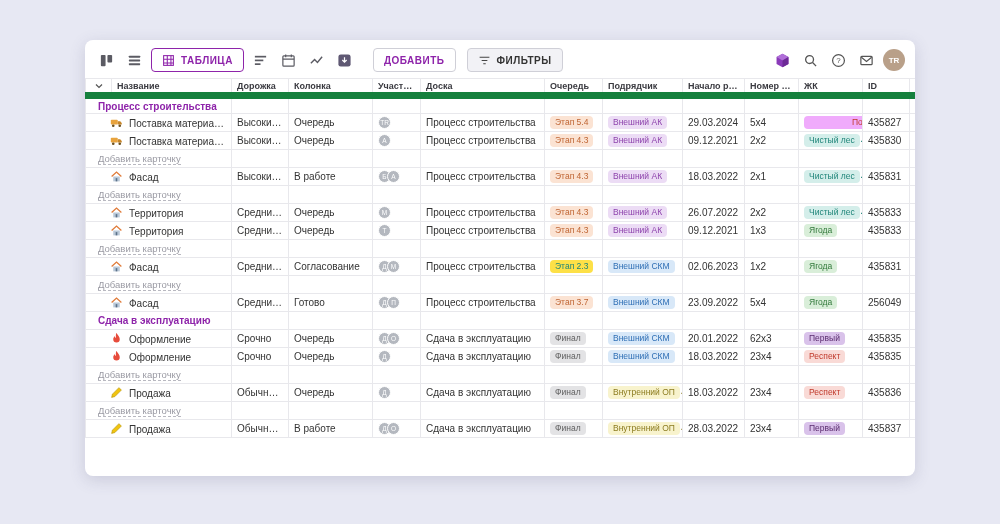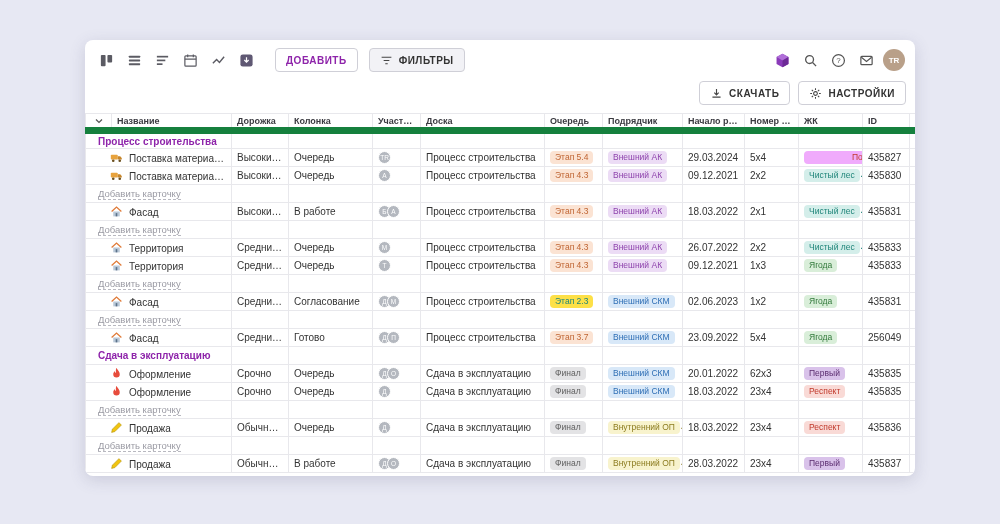--- a/index.html
+++ b/index.html
@@ -60,20 +60,27 @@
           <rect x="9" y="2" width="5" height="8" rx="1"></rect>
       </svg>
     </button>
     <button class="icon-btn">
       <svg viewBox="0 0 16 16" fill="#5b5b63">
         <rect x="2" y="3" width="12" height="2" rx="0.5"></rect>
           <rect x="2" y="7" width="12" height="2" rx="0.5"></rect>
           <rect x="2" y="11" width="12" height="2" rx="0.5"></rect>
       </svg>
     </button>
+    <button class="btn table-active">
+      <svg viewBox="0 0 16 16" fill="none" stroke="#8e24aa" stroke-width="1.3">
+        <rect x="2" y="2" width="12" height="12"></rect>
+          <path d="M2 6.5h12M2 11h12M6.5 2v12M11 2v12"></path>
+      </svg>
+      <span>ТАБЛИЦА</span>
+    </button>
     <button class="icon-btn">
       <svg viewBox="0 0 16 16" fill="#5b5b63">
         <rect x="2" y="3" width="12" height="1.8"></rect>
           <rect x="2" y="7" width="9" height="1.8"></rect>
           <rect x="2" y="11" width="6" height="1.8"></rect>
       </svg>
     </button>
     <button class="icon-btn">
       <svg viewBox="0 0 16 16" fill="none" stroke="#5b5b63" stroke-width="1.3">
         <rect x="2" y="3" width="12" height="11" rx="1"></rect>
@@ -124,36 +131,20 @@
       <svg viewBox="0 0 16 16" fill="none" stroke="#555" stroke-width="1.3">
         <rect x="2" y="3.5" width="12" height="9" rx="1"></rect>
           <path d="M2.5 4.5L8 9l5.5-4.5"></path>
       </svg>
     </button>
     <div class="avatar-top">
       <span>TR</span>
     </div>
   </div>
 
-  <div class="subbar">
-    <button class="btn">
-      <svg viewBox="0 0 16 16" fill="none" stroke="#444" stroke-width="1.4">
-        <path d="M8 2.5v7M5.3 7l2.7 2.7L10.7 7"></path>
-          <path d="M3 12.5h10"></path>
-      </svg>
-      <span>СКАЧАТЬ</span>
-    </button>
-    <button class="btn">
-      <svg viewBox="0 0 16 16" fill="none" stroke="#444" stroke-width="1.3">
-        <circle cx="8" cy="8" r="2.3"></circle>
-        <path d="M8 1.5v2.2M8 12.3v2.2M1.5 8h2.2M12.3 8h2.2M3.4 3.4l1.6 1.6M11 11l1.6 1.6M12.6 3.4L11 5M5 11l-1.6 1.6"></path>
-      </svg>
-      <span>НАСТРОЙКИ</span>
-    </button>
-  </div>
 
   <div class="table-wrap">
     <table id="cards-table">
         <colgroup>
           <col style="width: 26px;">
           <col style="width: 120px;">
           <col style="width: 57px;">
           <col style="width: 84px;">
           <col style="width: 48px;">
           <col style="width: 124px;">

